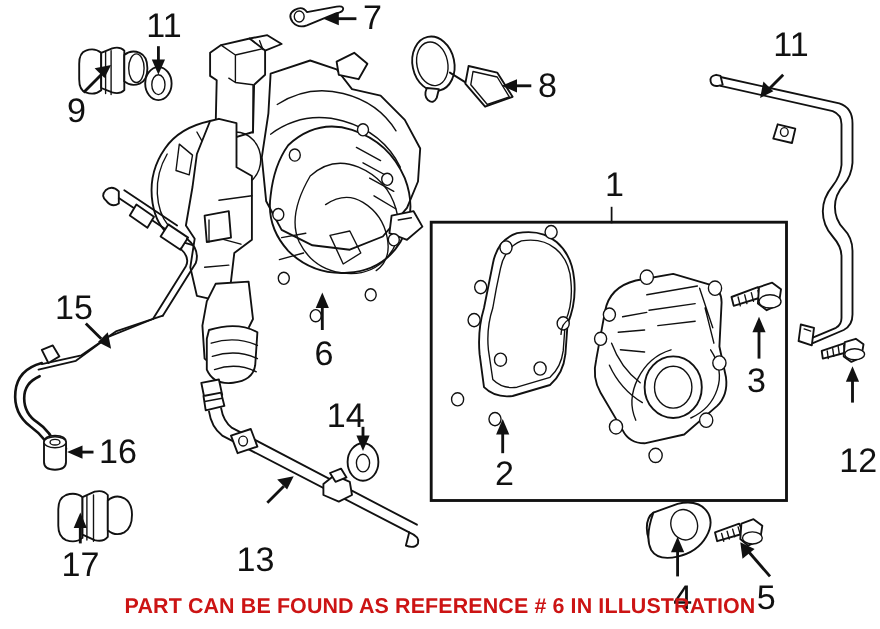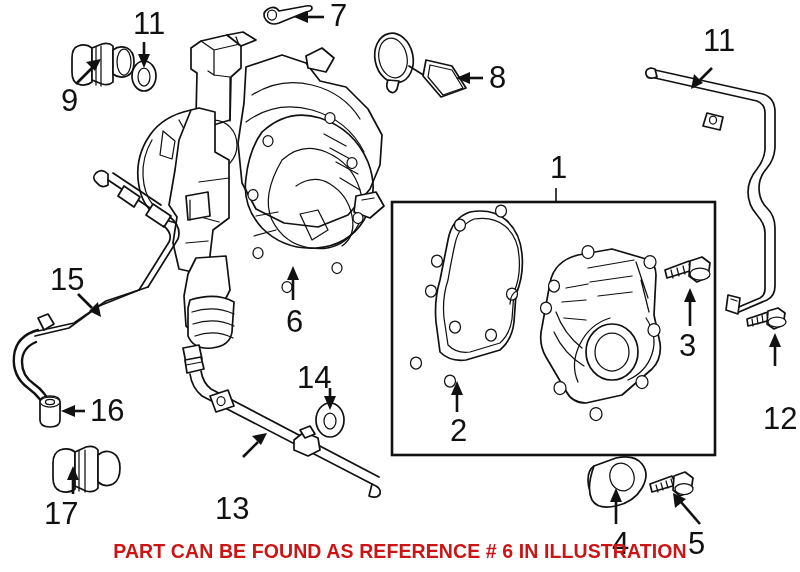--- a/index.html
+++ b/index.html
@@ -439,19 +439,19 @@
   <div class="callout" style="left:330px;top:0px;">7</div>
   <div class="callout" style="left:489px;top:62px;">8</div>
   <div class="callout" style="left:61px;top:85px;">9</div>
   <div class="callout" style="left:133px;top:8px;">11</div>
   <div class="callout" style="left:703px;top:25px;">11</div>
   <div class="callout" style="left:763px;top:371px;margin-top:32px;">12</div>
   <div class="callout" style="left:215px;top:461px;margin-top:32px;">13</div>
   <div class="callout" style="left:297px;top:362px;">14</div>
   <div class="callout" style="left:50px;top:264px;">15</div>
   <div class="callout" style="left:90px;top:395px;">16</div>
-  <div class="callout" style="left:44px;top:498px;">17</div>
+  <div class="callout" style="left:56px;top:498px;">17</div>
 
   <div id="caption-bar" style="top:540px;">
     <span id="caption-text" style="color: rgb(204, 20, 20);">PART CAN BE FOUND AS REFERENCE # 6 IN ILLUSTRATION</span>
   </div>
 
 </div>
 
 </body></html>

